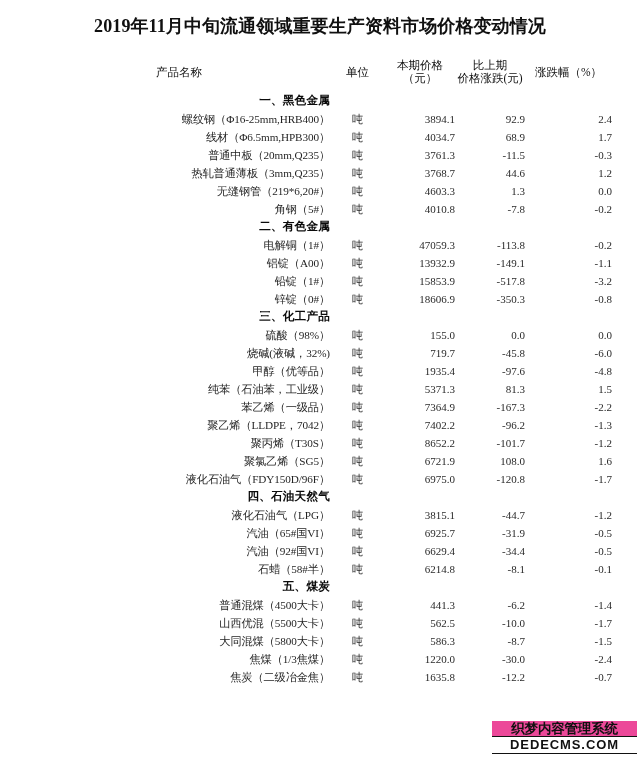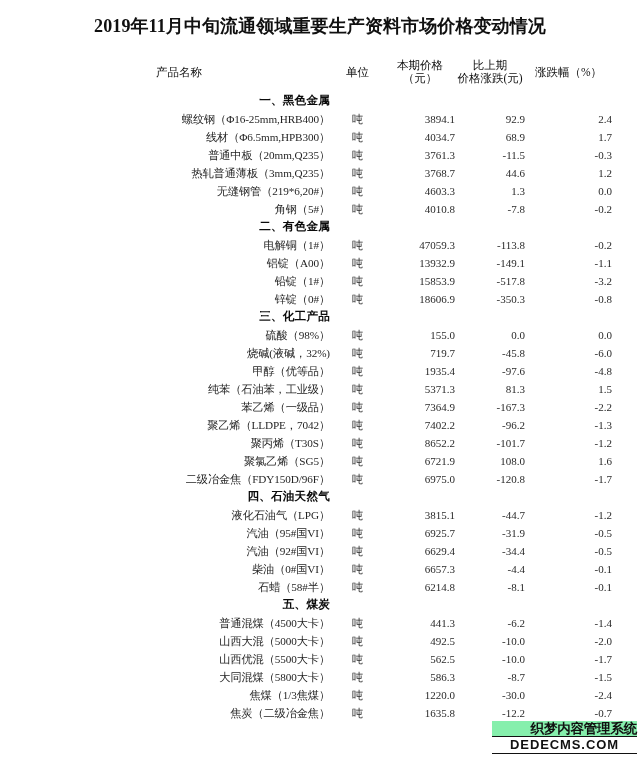--- a/index.html
+++ b/index.html
@@ -114,23 +114,23 @@
     pointer-events: none;
     user-select: none;
   }
   #watermark .wm-line1 {
     font-family: "Liberation Sans", "DejaVu Sans", sans-serif;
     font-size: 13.5px;
     font-weight: bold;
     color: #111111;
     letter-spacing: -0.2px;
     line-height: 15px;
-    background: #86efac;
+    background: #ec4899;
     display: block;
-    text-align: right;
+    text-align: center;
     white-space: nowrap;
   }
   #watermark .wm-line2 {
     font-family: "Liberation Sans", "DejaVu Sans", sans-serif;
     font-size: 13px;
     font-weight: bold;
     color: #111111;
     letter-spacing: 0.9px;
     line-height: 16px;
     background: #ffffff;
@@ -311,88 +311,74 @@
         <td class="vline num-cell pct-cell">-1.2</td>
       </tr>
       <tr class=" data-row">
         <td class="name-cell">聚氯乙烯（SG5）</td>
         <td class="vline unit-cell">吨</td>
         <td class="vline num-cell">6721.9</td>
         <td class="vline num-cell">108.0</td>
         <td class="vline num-cell pct-cell">1.6</td>
       </tr>
       <tr class=" data-row">
-        <td class="name-cell">二级冶金焦（FDY150D/96F）</td>
+        <td class="name-cell">液化石油气（FDY150D/96F）</td>
         <td class="vline unit-cell">吨</td>
         <td class="vline num-cell">6975.0</td>
         <td class="vline num-cell">-120.8</td>
         <td class="vline num-cell pct-cell">-1.7</td>
       </tr>
       <tr class=" section-row">
         <td class="name-cell">四、石油天然气</td>
         <td class="vline unit-cell"></td>
         <td class="vline num-cell"></td>
         <td class="vline num-cell"></td>
         <td class="vline num-cell pct-cell"></td>
       </tr>
       <tr class=" data-row">
         <td class="name-cell">液化石油气（LPG）</td>
         <td class="vline unit-cell">吨</td>
         <td class="vline num-cell">3815.1</td>
         <td class="vline num-cell">-44.7</td>
         <td class="vline num-cell pct-cell">-1.2</td>
       </tr>
       <tr class=" data-row">
-        <td class="name-cell">汽油（95#国VI）</td>
+        <td class="name-cell">汽油（65#国VI）</td>
         <td class="vline unit-cell">吨</td>
         <td class="vline num-cell">6925.7</td>
         <td class="vline num-cell">-31.9</td>
         <td class="vline num-cell pct-cell">-0.5</td>
       </tr>
       <tr class=" data-row">
         <td class="name-cell">汽油（92#国VI）</td>
         <td class="vline unit-cell">吨</td>
         <td class="vline num-cell">6629.4</td>
         <td class="vline num-cell">-34.4</td>
         <td class="vline num-cell pct-cell">-0.5</td>
       </tr>
       <tr class=" data-row">
-        <td class="name-cell">柴油（0#国VI）</td>
-        <td class="vline unit-cell">吨</td>
-        <td class="vline num-cell">6657.3</td>
-        <td class="vline num-cell">-4.4</td>
-        <td class="vline num-cell pct-cell">-0.1</td>
-      </tr>
-      <tr class=" data-row">
         <td class="name-cell">石蜡（58#半）</td>
         <td class="vline unit-cell">吨</td>
         <td class="vline num-cell">6214.8</td>
         <td class="vline num-cell">-8.1</td>
         <td class="vline num-cell pct-cell">-0.1</td>
       </tr>
       <tr class=" section-row">
         <td class="name-cell">五、煤炭</td>
         <td class="vline unit-cell"></td>
         <td class="vline num-cell"></td>
         <td class="vline num-cell"></td>
         <td class="vline num-cell pct-cell"></td>
       </tr>
       <tr class=" data-row">
         <td class="name-cell">普通混煤（4500大卡）</td>
         <td class="vline unit-cell">吨</td>
         <td class="vline num-cell">441.3</td>
         <td class="vline num-cell">-6.2</td>
         <td class="vline num-cell pct-cell">-1.4</td>
-      </tr>
-      <tr class=" data-row">
-        <td class="name-cell">山西大混（5000大卡）</td>
-        <td class="vline unit-cell">吨</td>
-        <td class="vline num-cell">492.5</td>
-        <td class="vline num-cell">-10.0</td>
-        <td class="vline num-cell pct-cell">-2.0</td>
       </tr>
       <tr class=" data-row">
         <td class="name-cell">山西优混（5500大卡）</td>
         <td class="vline unit-cell">吨</td>
         <td class="vline num-cell">562.5</td>
         <td class="vline num-cell">-10.0</td>
         <td class="vline num-cell pct-cell">-1.7</td>
       </tr>
       <tr class=" data-row">
         <td class="name-cell">大同混煤（5800大卡）</td>

